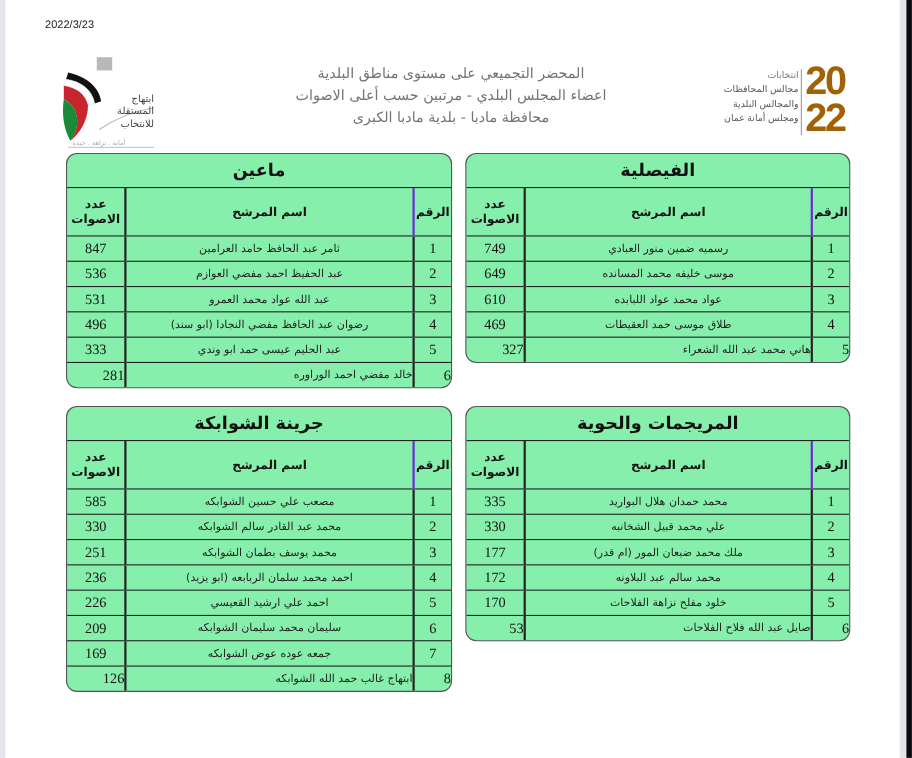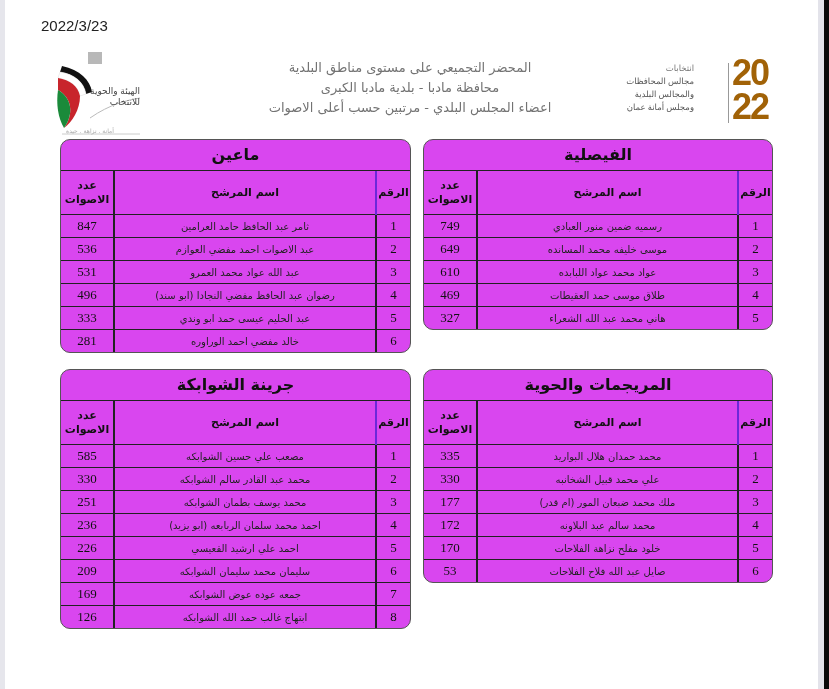--- a/index.html
+++ b/index.html
@@ -6,55 +6,55 @@
   body {
     width: 829px; height: 689px; position: relative; overflow: hidden;
     background: #ffffff;
     font-family: "DejaVu Serif", "Liberation Serif", serif;
     color: #111;
   }
   .edge-left { position: absolute; left: 0; top: 0; width: 5px; height: 689px; background: #e6e6ec; }
   .edge-right { position: absolute; left: 818px; top: 0; width: 6px; height: 689px; background: #e3e3ea; }
   .edge-right-dark { position: absolute; left: 824px; top: 0; width: 5px; height: 689px; background: #0a0a0a; }
 
-  .date { position: absolute; left: 41px; top: 17px; font-family: "Liberation Sans", sans-serif; font-size: 15px; color: #222; }
+  .date { position: absolute; left: 41px; top: 17px; font-family: "Liberation Sans", sans-serif; font-size: 10px; color: #222; }
 
   .header-titles {
     position: absolute; left: 230px; top: 58px; width: 360px;
     text-align: center; direction: rtl;
     font-family: "DejaVu Sans", "Liberation Sans", sans-serif;
     font-size: 13px; line-height: 20px; color: #737373;
   }
 
   
   .iec-logo { position: absolute; left: 50px; top: 48px; width: 90px; height: 90px; }
   .iec-text { position: absolute; left: 90px; top: 86px; direction: rtl; text-align: right; width: 50px;
     font-family: "DejaVu Sans", sans-serif; font-size: 9px; line-height: 11px; color: #444; }
   .iec-tagline { position: absolute; left: 66px; top: 127px; font-family: "DejaVu Sans", sans-serif; font-size: 6px; color: #aaa; direction: rtl; }
-  .el-text { position: absolute; left: 612px; top: 62px; width: 82px; direction: rtl; text-align: right;
-    font-family: Liberation Serif, serif; font-size: 8.5px; line-height: 13px; color: #555; }
+  .el-text { position: absolute; left: 644px; top: 62px; width: 82px; direction: rtl; text-align: right;
+    font-family: Liberation Sans, sans-serif; font-size: 8.5px; line-height: 13px; color: #555; }
   .el-text .first { letter-spacing: 3px; color: #777; }
   .el-divider { position: absolute; left: 728px; top: 63px; width: 1px; height: 60px; background: #999; }
   .el-year { position: absolute; left: 732px; top: 56px; width: 48px; font-family: "Liberation Sans", sans-serif;
     font-weight: bold; font-size: 36px; line-height: 34px; color: #a16207; letter-spacing: -2px; }
 
   
   .district {
-    position: absolute; border: 1.5px solid #555; border-radius: 10px; background: #d946ef; overflow: hidden;
+    position: absolute; border: 1.5px solid #555; border-radius: 10px; background: #86efac; overflow: hidden;
     direction: rtl;
   }
   .district-title {
     height: 30px; line-height: 30px; text-align: center; font-size: 16px; font-weight: bold;
     font-family: "DejaVu Sans", sans-serif; border-bottom: 1.5px solid #222;
   }
   table { border-collapse: collapse; width: 100%; }
   th, td { border: 1px solid #222; text-align: center; padding: 0; }
   tr > *:first-child { border-right: none; }
   tr > *:last-child { border-left: none; }
-  tr:last-child td { border-bottom: none; }
+  tr:last-child td { border-bottom: none; text-align: right; }
   th { height: 43px; font-family: "DejaVu Sans", sans-serif; font-weight: bold; font-size: 11px; line-height: 14px; }
   th.col-num { width: 33px; font-size: 11px; }
   th.col-votes { width: 52px; margin-top: 33px; }
   td { height: 22px; font-size: 12.5px; }
   td.name { font-family: "DejaVu Sans", sans-serif; font-size: 10px; color: #222; }
   td.num { font-family: "Liberation Serif", serif; font-size: 13px; border-left: 2px solid #222; }
   td.votes { font-family: "Liberation Serif", serif; font-size: 13px; }
   th.col-name { border-left: 2px solid #222; border-right: 2px solid #6d28d9; }
   td.name { border-left: 2px solid #222; border-right: 2px solid #222; }
   tr.head-row th { border-top: none; }
@@ -76,41 +76,41 @@
 <svg class="iec-logo" viewBox="0 0 90 90">
   <rect x="38" y="4" width="14" height="12" fill="#b8b8b8"></rect>
   <path d="M12 18 C30 22 40 32 42 44 L36 46 C34 34 24 26 10 24 Z" fill="#111"></path>
   <path d="M10 24 C24 26 34 34 36 46 L30 48 C28 38 20 32 8 30 Z" fill="#fff" stroke="#ddd" stroke-width="0.5"></path>
   <path d="M8 30 C20 32 28 38 30 48 C30 62 22 74 14 80 C24 66 22 50 8 42 Z" fill="#c8252c"></path>
   <path d="M8 42 C22 50 24 66 14 80 C8 70 6 56 8 42 Z" fill="#1a8a3a"></path>
   <path d="M40 70 C60 56 78 52 90 50" stroke="#bbb" stroke-width="1" fill="none"></path>
   <line x1="12" y1="86" x2="90" y2="86" stroke="#ccc" stroke-width="1"></line>
 </svg>
 <div class="iec-text">
-  <div>الهيئة والحوية</div>
+  <div>ابتهاج المستقلة</div>
   <div>للانتخاب</div>
 </div>
 <div class="iec-tagline">أمانة . نزاهة . حيدة</div>
 
 <div class="el-text">
   <div class="first">انتخابات</div>
   <div>مجالس المحافظات</div>
   <div>والمجالس البلدية</div>
   <div>ومجلس أمانة عمان</div>
 </div>
 <div class="el-divider"></div>
 <div class="el-year">
   <div>20</div>
   <div>22</div>
 </div>
 
 <div class="header-titles">
   <div>المحضر التجميعي على مستوى مناطق البلدية</div>
+  <div>اعضاء المجلس البلدي - مرتبين حسب أعلى الاصوات</div>
   <div>محافظة مادبا - بلدية مادبا الكبرى</div>
-  <div>اعضاء المجلس البلدي - مرتبين حسب أعلى الاصوات</div>
 </div>
 
 <div class="district" id="t-faysaliya">
     <div class="district-title">الفيصلية</div>
     <table>
       <tbody>
         <tr class="head-row">
           <th class="col-num">الرقم</th>
           <th class="col-name">اسم المرشح</th>
           <th class="col-votes">
@@ -158,21 +158,21 @@
             <div>الاصوات</div>
           </th>
         </tr>
         <tr>
           <td class="num">1</td>
           <td class="name">ثامر عبد الحافظ حامد العرامين</td>
           <td class="votes">847</td>
         </tr>
         <tr>
           <td class="num">2</td>
-          <td class="name">عبد الاصوات احمد مفضي العوازم</td>
+          <td class="name">عبد الحفيظ احمد مفضي العوازم</td>
           <td class="votes">536</td>
         </tr>
         <tr>
           <td class="num">3</td>
           <td class="name">عبد الله عواد محمد العمرو</td>
           <td class="votes">531</td>
         </tr>
         <tr>
           <td class="num">4</td>
           <td class="name">رضوان عبد الحافظ مفضي النجادا (ابو سند)</td>

